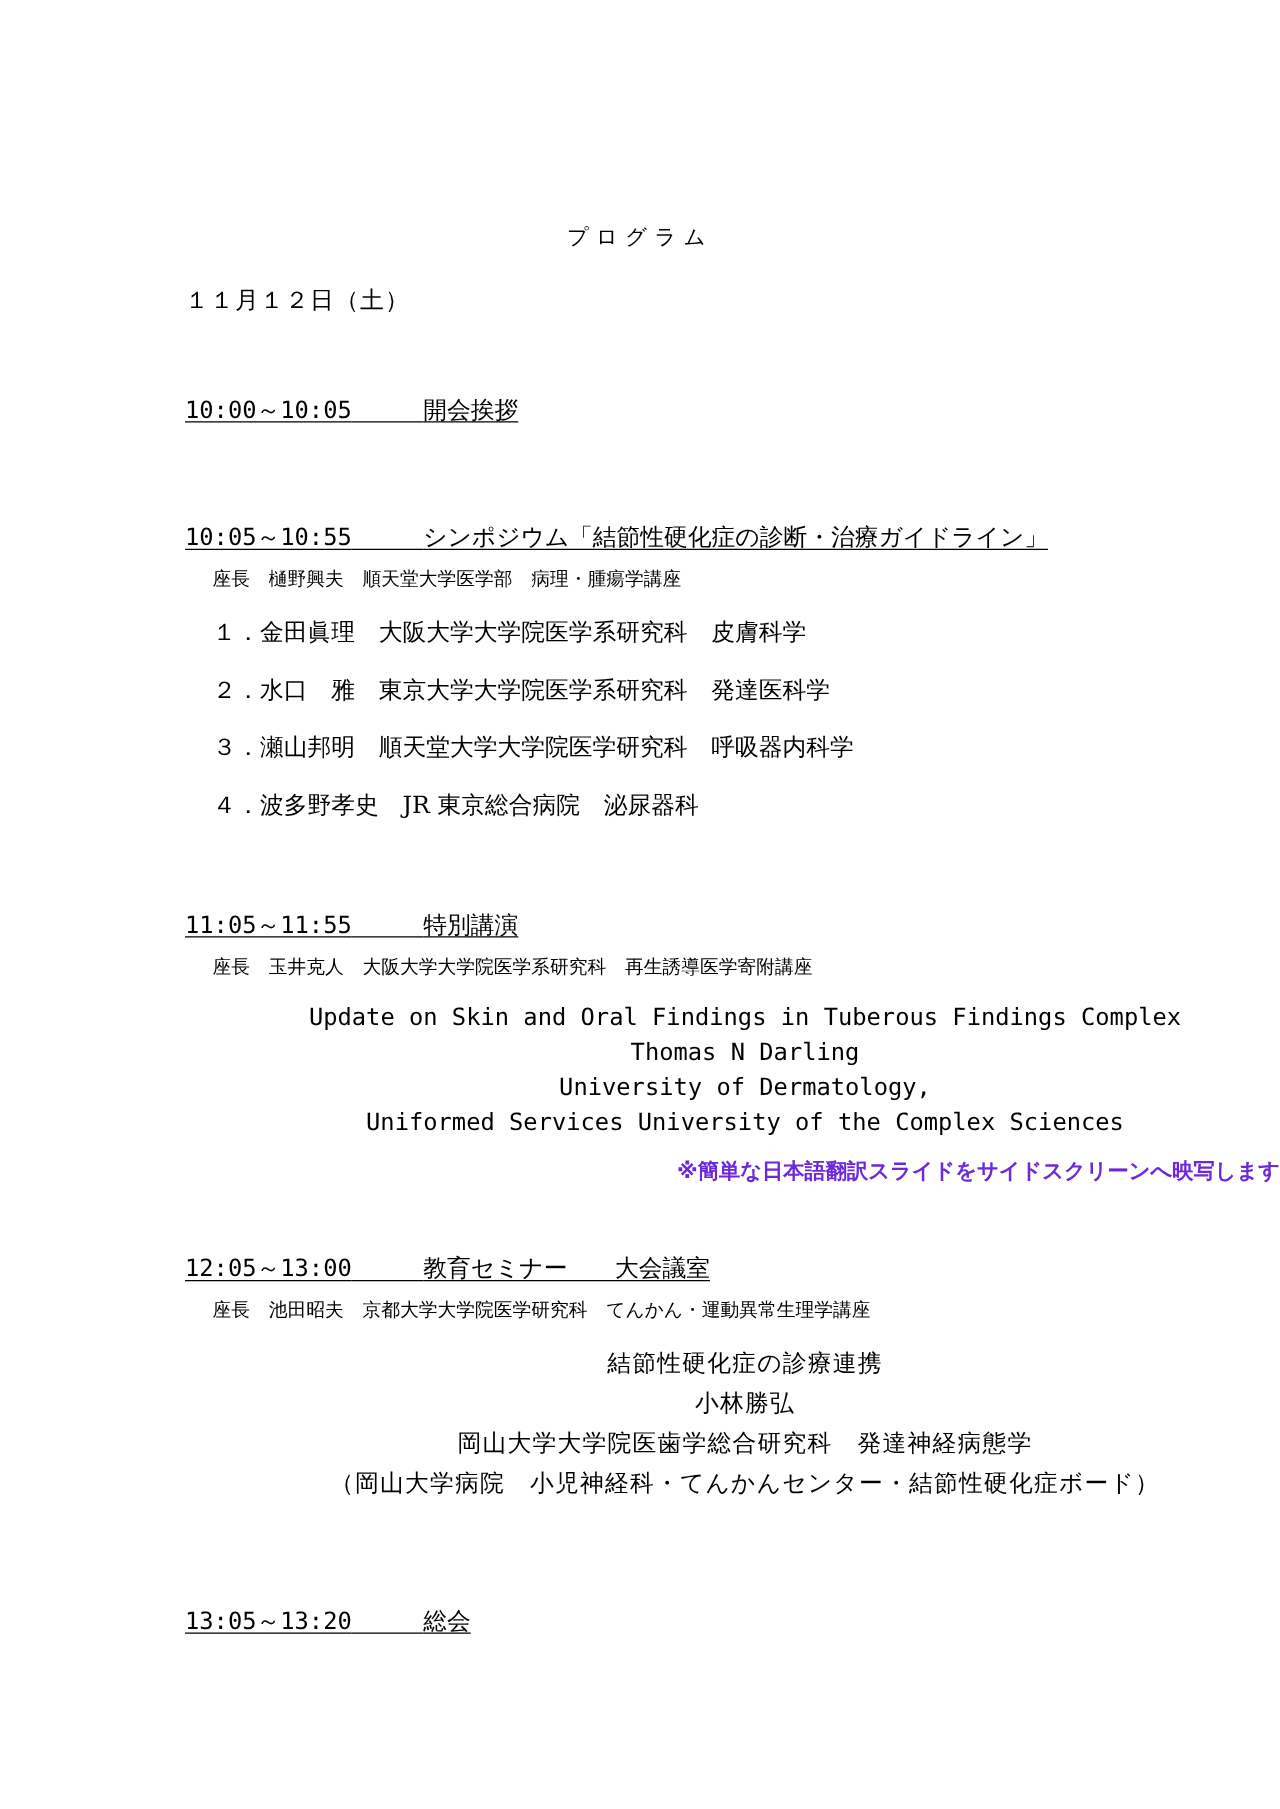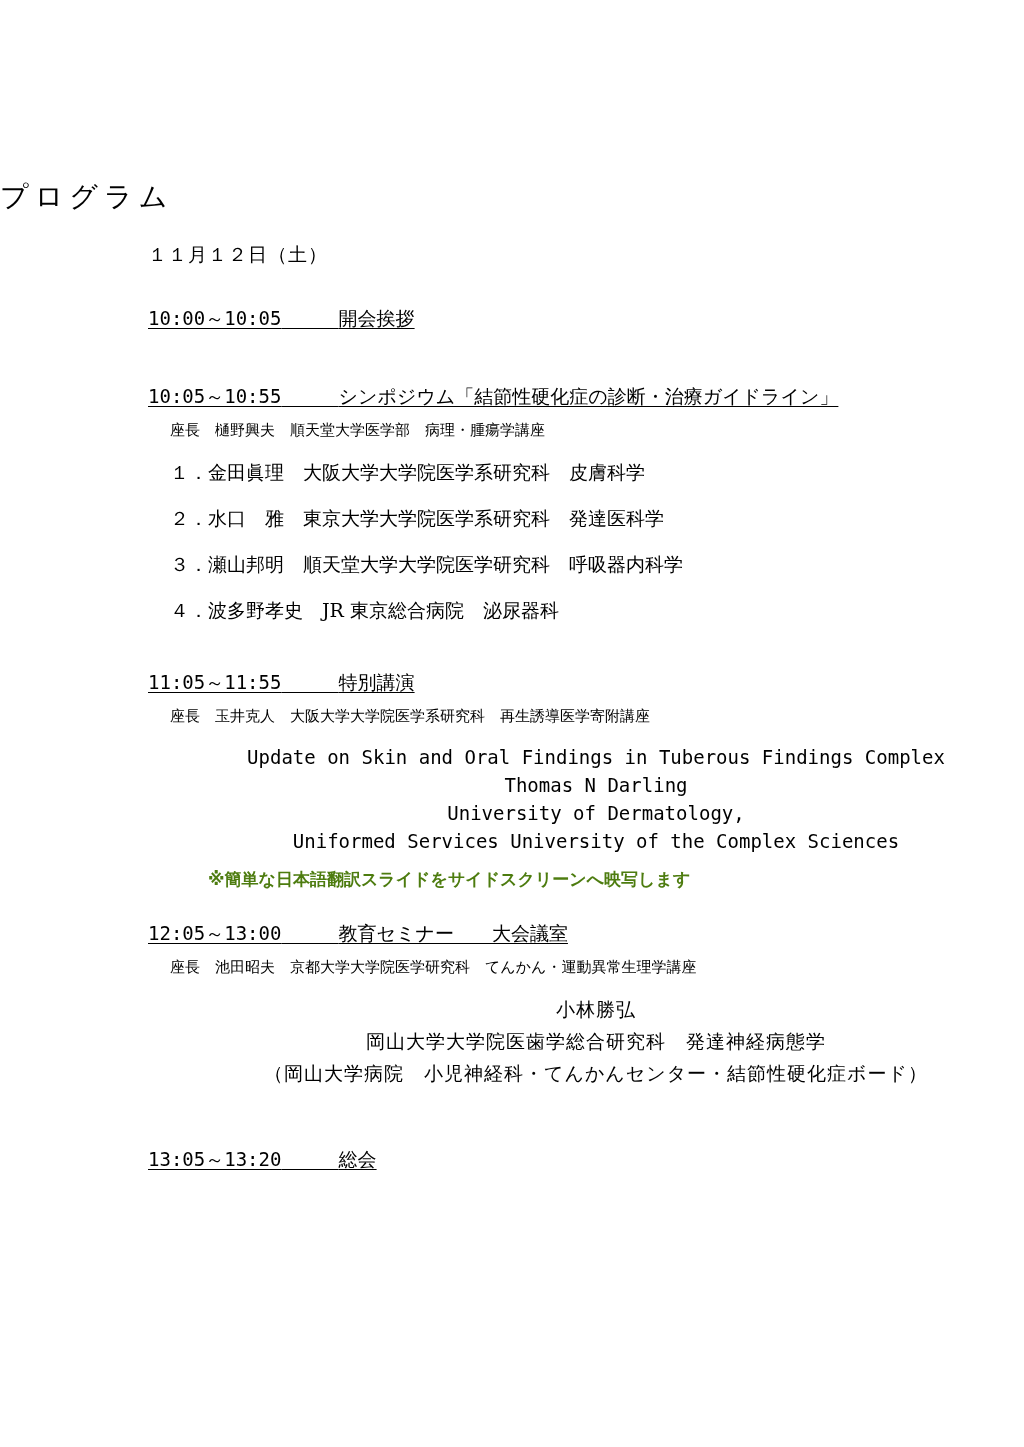--- a/index.html
+++ b/index.html
@@ -16,34 +16,36 @@
     overflow: hidden;
   }
   .page {
     position: relative;
     width: 1024px;
     height: 1447px;
     box-sizing: border-box;
     padding: 0;
   }
   .doc-title {
-    font-size: 28px;
+    text-align: center;
+    font-size: 17px;
     letter-spacing: 6px;
     margin: 178px 0 0 0;
     font-family: "DejaVu Serif", serif;
     font-weight: normal;
   }
   .date-line {
     margin: 26px 0 0 148px;
     font-size: 19px;
     letter-spacing: 1px;
     font-family: "DejaVu Serif", serif;
   }
   .block {
     margin-left: 148px;
+    margin-top: 24px;
   }
   .session-head {
     font-size: 19px;
     font-family: "DejaVu Sans Mono", monospace;
     letter-spacing: 0px;
     white-space: nowrap;
   }
   .session-head .u {
     text-decoration: underline;
     text-underline-offset: 3px;
@@ -74,22 +76,22 @@
     font-family: "DejaVu Sans Mono", monospace;
     margin-top: 6px;
     white-space: nowrap;
   }
   .center-line.jpfont {
     font-family: "DejaVu Serif", serif;
     font-size: 19px;
     letter-spacing: 1px;
   }
   .notice {
-    text-align: left;
-    color: #4d7c0f;
+    text-align: right;
+    color: #6d28d9;
     font-family: "DejaVu Sans", sans-serif;
     font-weight: bold;
     font-size: 17px;
     margin-top: 16px;
     padding-left: 60px;
   }
   .sp-1 { height: 38px; }
   .sp-2 { height: 52px; }
   .sp-3 { height: 46px; }
   .sp-4 { height: 30px; }
@@ -144,20 +146,21 @@
   </div>
 
   <div class="sp-4"></div>
 
   <div class="block">
     <div class="session-head">
       <span class="u"><span class="time">12:05～13:00</span><span class="time">&nbsp;&nbsp;&nbsp;&nbsp;&nbsp;</span><span class="jp">教育セミナー　　大会議室</span></span>
     </div>
     <div class="chair">座長　池田昭夫　京都大学大学院医学研究科　てんかん・運動異常生理学講座</div>
     <div class="lecture-title-block">
+      <div class="center-line jpfont center-narrow">結節性硬化症の診療連携</div>
       <div class="center-line jpfont center-narrow">小林勝弘</div>
       <div class="center-line jpfont center-narrow">岡山大学大学院医歯学総合研究科　発達神経病態学</div>
       <div class="center-line jpfont center-narrow">（岡山大学病院　小児神経科・てんかんセンター・結節性硬化症ボード）</div>
     </div>
   </div>
 
   <div class="sp-5"></div>
 
   <div class="block">
     <div class="session-head">

